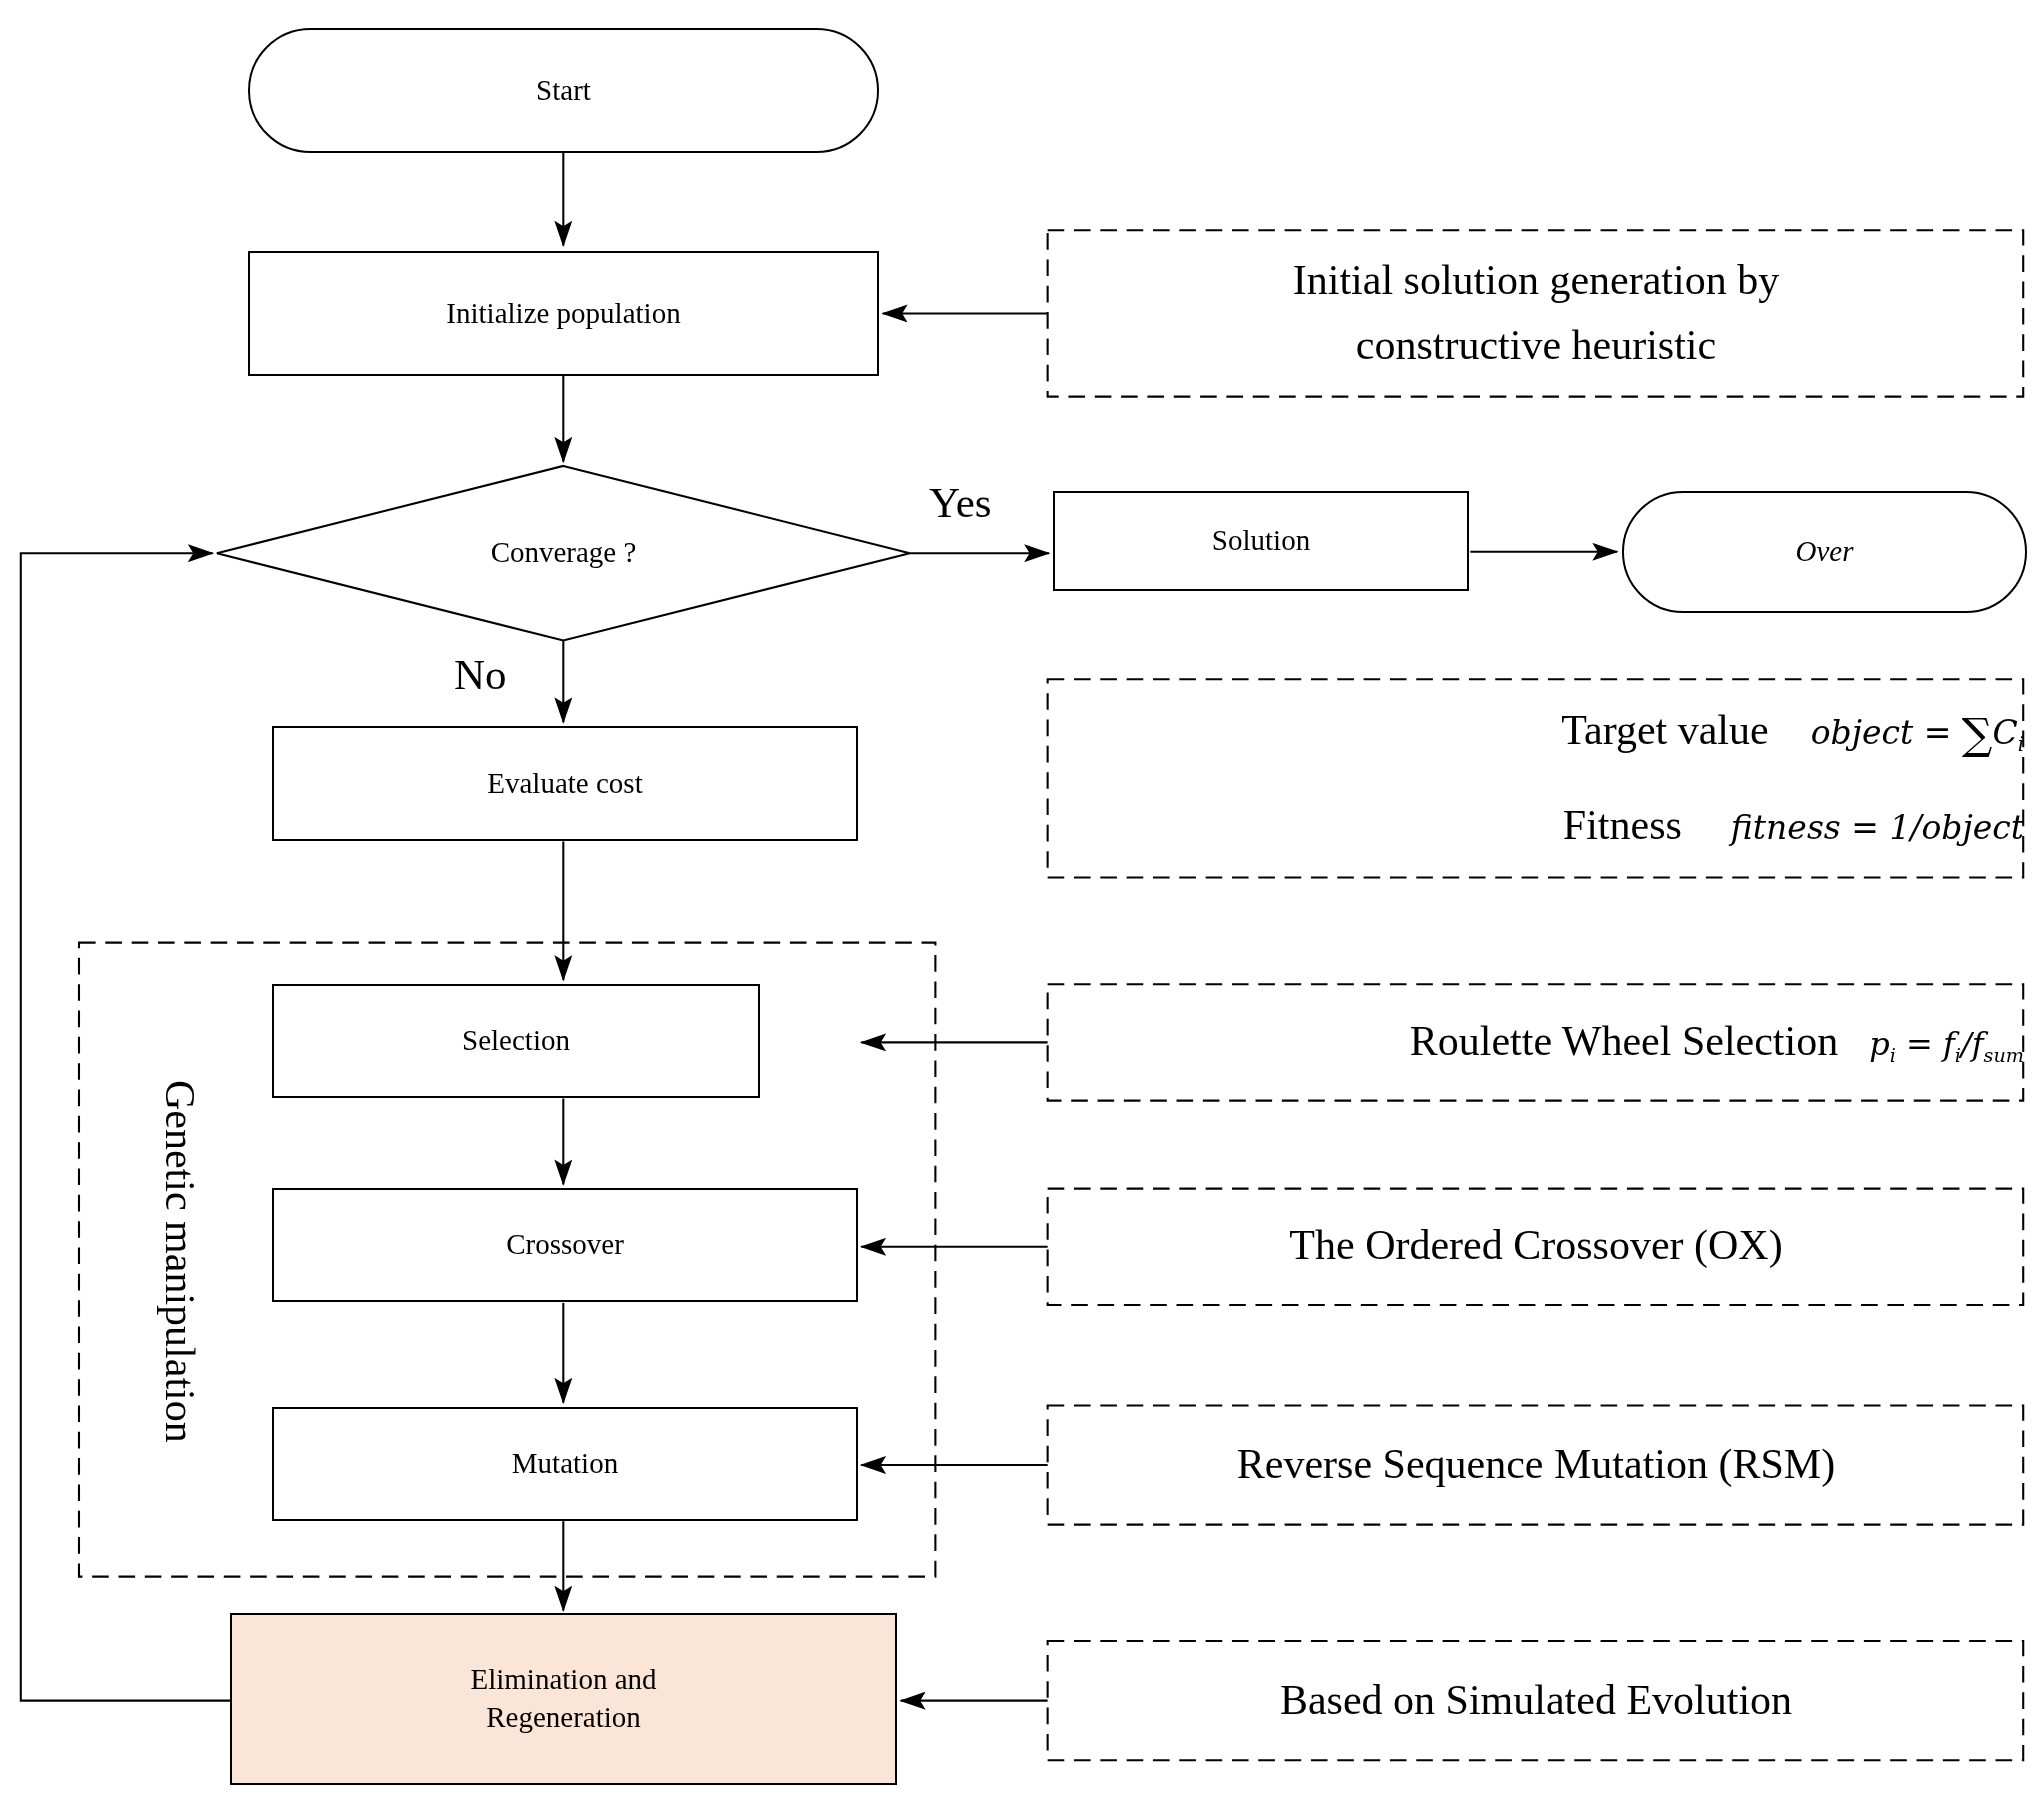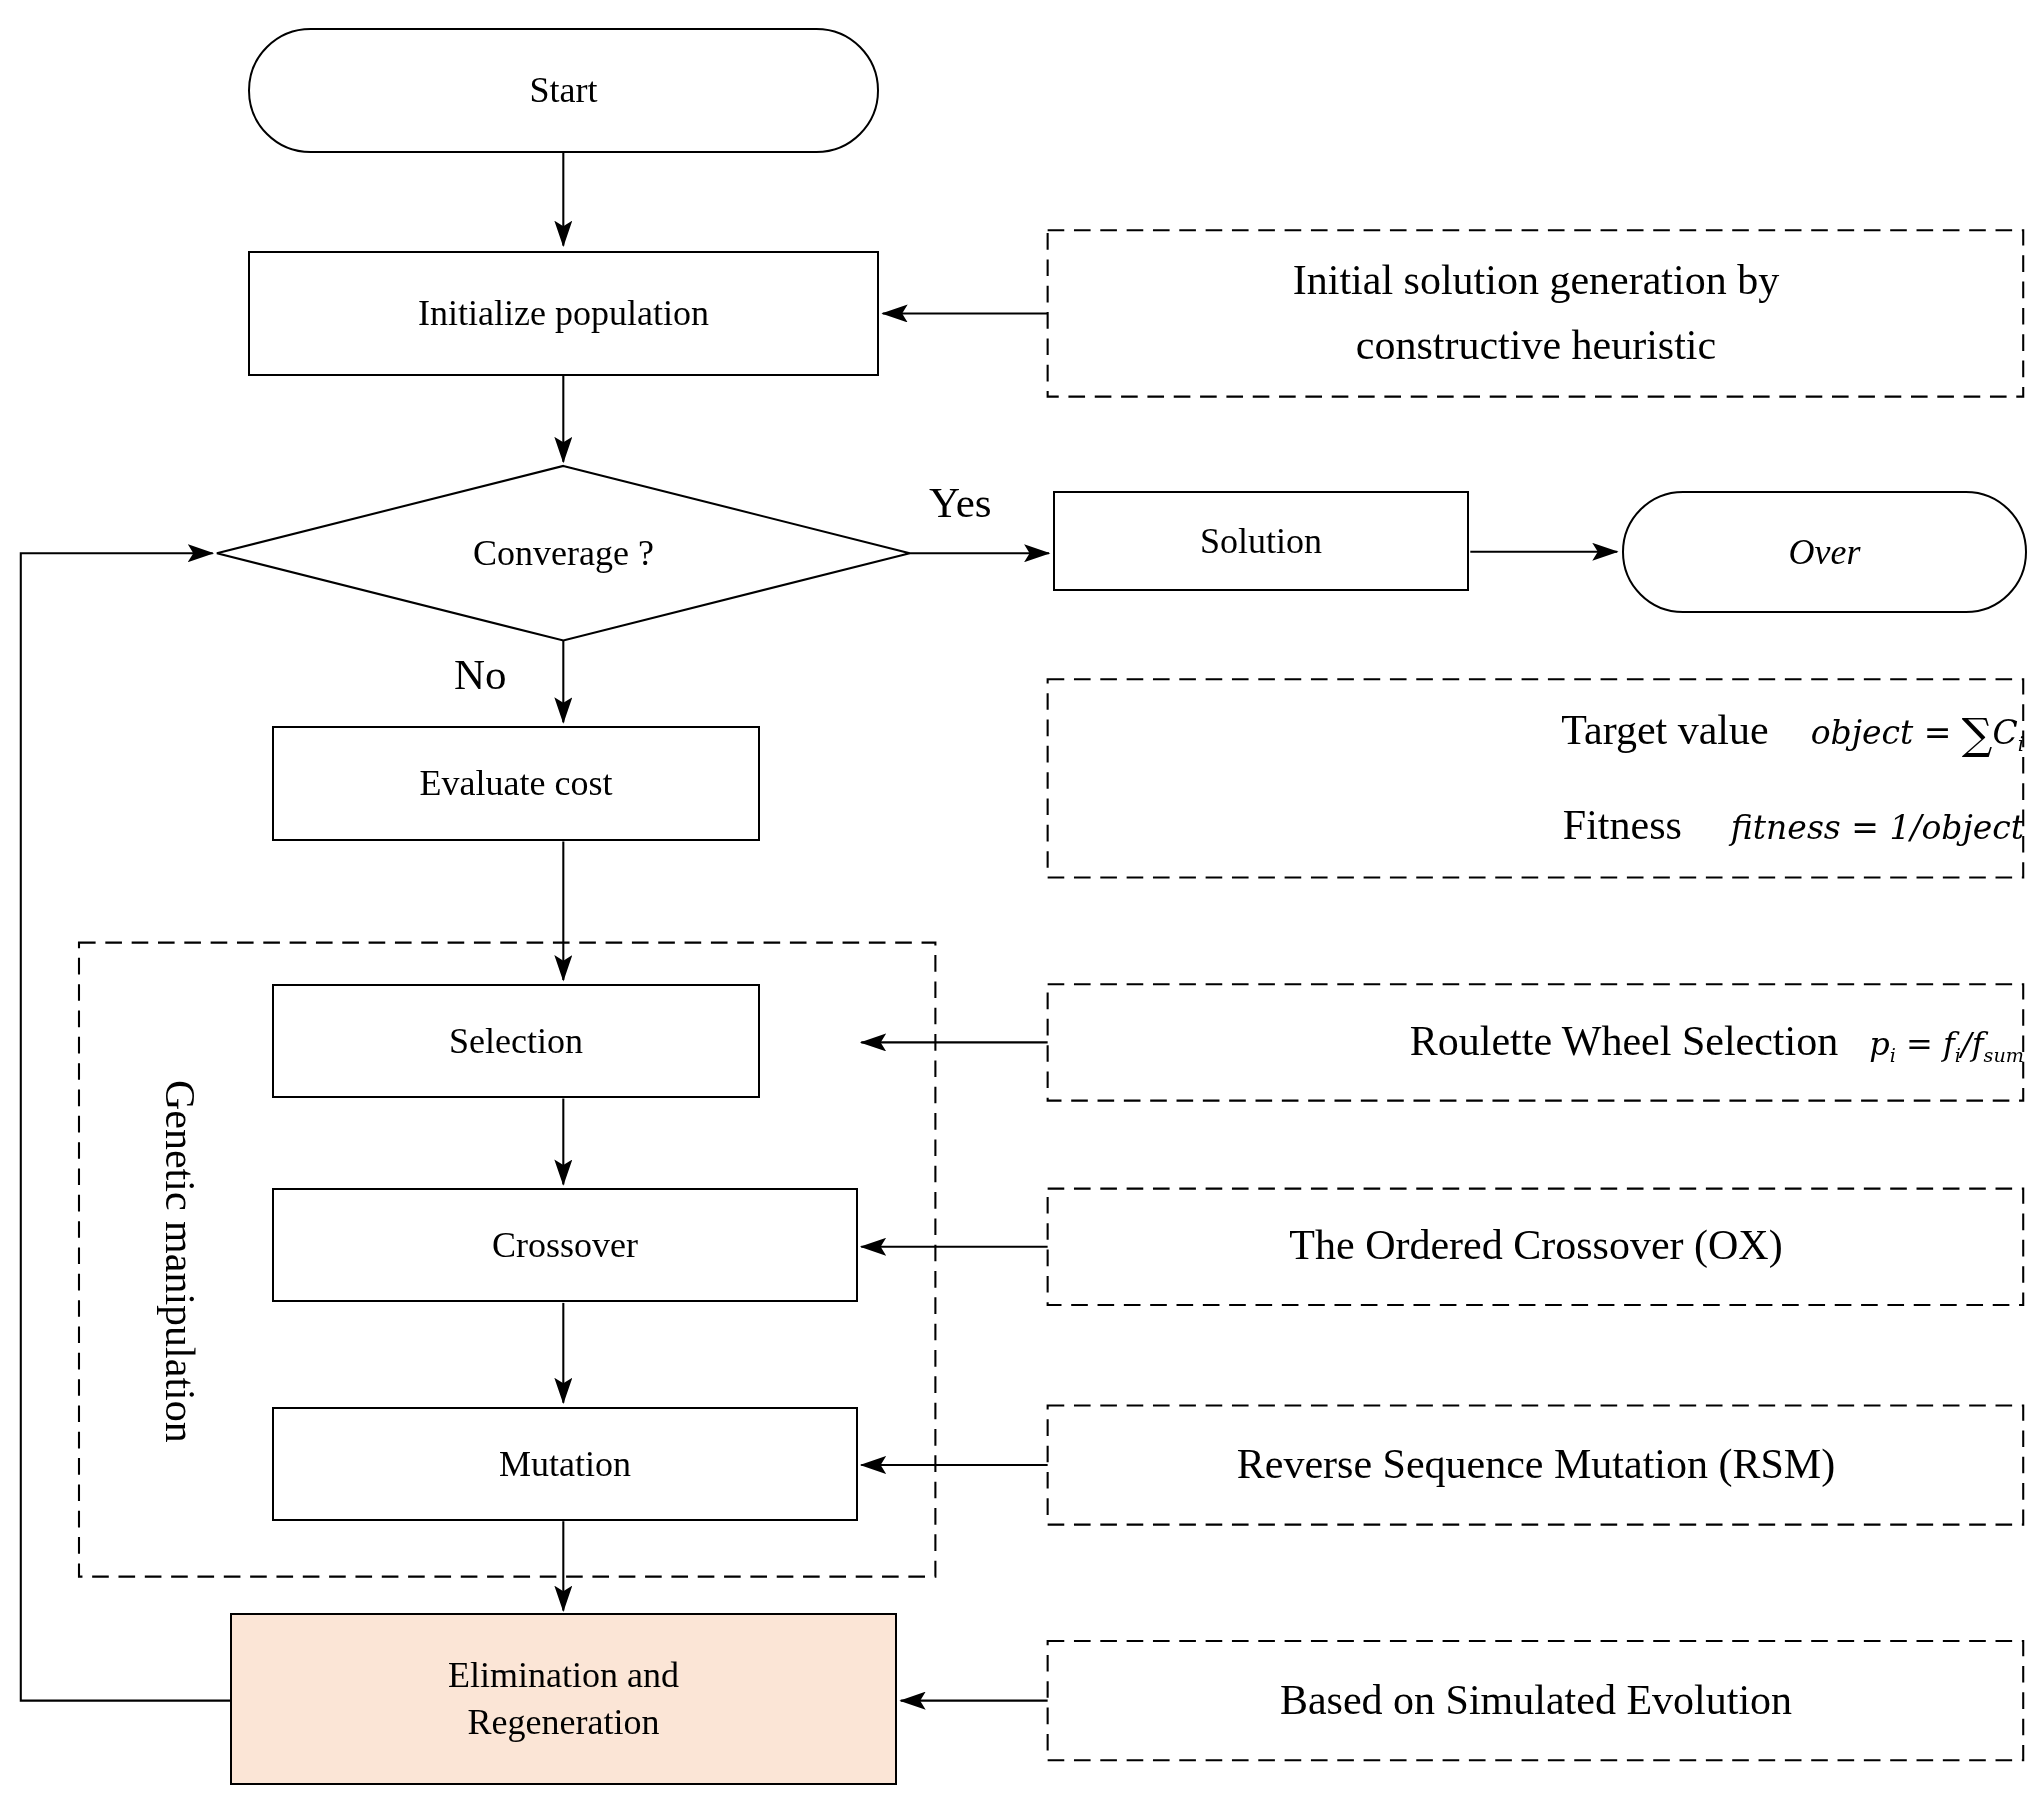--- a/index.html
+++ b/index.html
@@ -24,21 +24,21 @@
   }
   .node {
     position: absolute;
     box-sizing: border-box;
     border: 2.8px solid #000000;
     background: #ffffff;
     display: flex;
     align-items: center;
     justify-content: center;
     text-align: center;
-    font-size: 36px;
+    font-size: 29px;
     line-height: 1.3;
     z-index: 1;
   }
   .node.stadium { border-radius: 66px; }
   .node.plain { background: transparent; border: none; z-index: 1; }
   .edge-label {
     position: absolute;
     font-size: 43px;
     z-index: 2;
   }
@@ -144,21 +144,21 @@
   <div class="edge-label" style="left:454px; top:650px; width:97px; text-align:left;">No</div>
 
   <div class="node" style="left:1053px; top:491px; width:416px; height:100px;">
     <span>Solution</span>
   </div>
 
   <div class="node stadium" style="left:1622px; top:491px; width:405px; height:122px;font-style:italic;">
     <span>Over</span>
   </div>
 
-  <div class="node" style="left:272px; top:726px; width:488px; height:115px;">
+  <div class="node" style="left:272px; top:726px; width:586px; height:115px;">
     <span>Evaluate cost</span>
   </div>
 
   <div class="vertical-label" style="left:135px; top:984px; width:90px; height:554px;">Genetic manipulation</div>
 
   <div class="node" style="left:272px; top:984px; width:488px; height:114px;">
     <span>Selection</span>
   </div>
 
   <div class="node" style="left:272px; top:1188px; width:586px; height:114px;">

